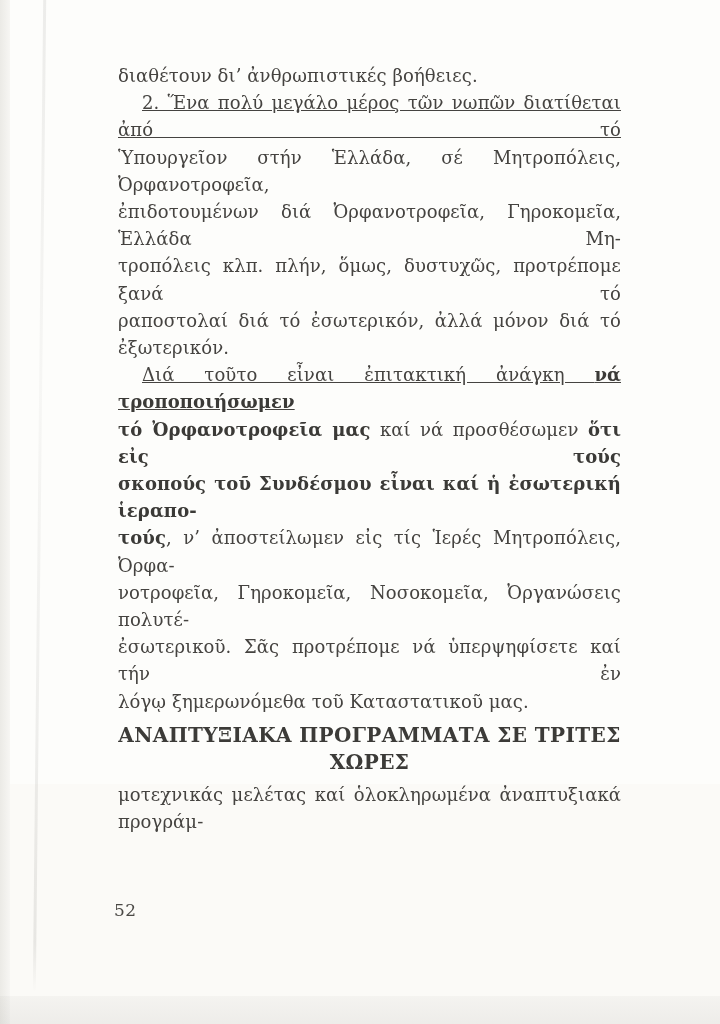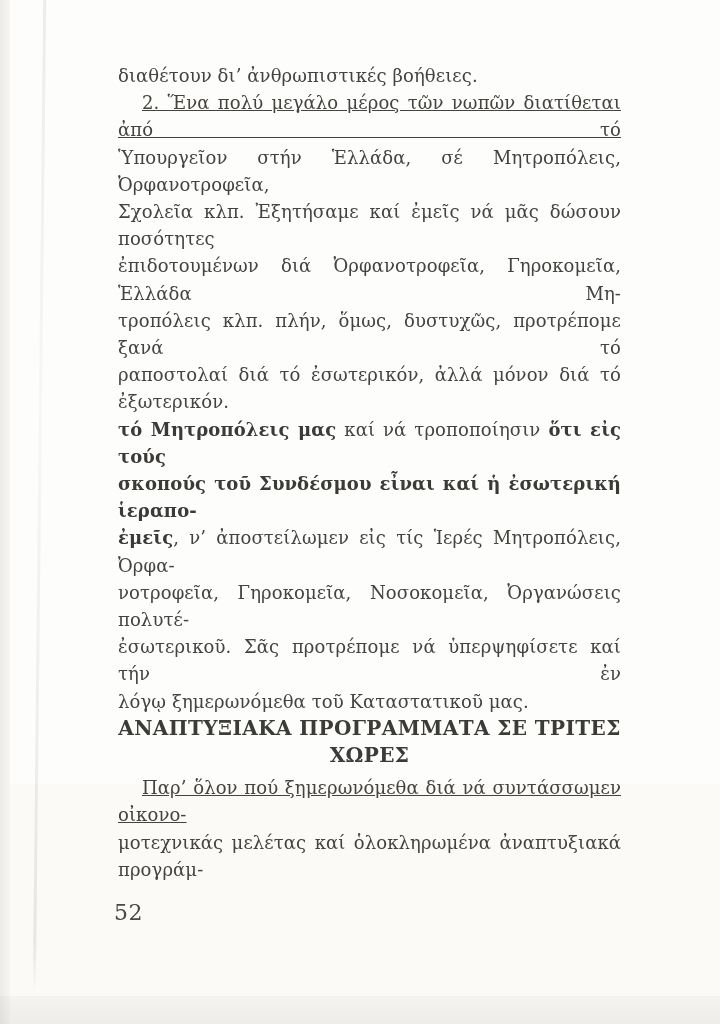--- a/index.html
+++ b/index.html
@@ -46,49 +46,49 @@
   }
   .line.end { text-align-last: left; }
   .line.indent { text-indent: 24px; text-decoration: underline; }
   .bold { font-weight: bold; color: #3b3a37; }
   .heading {
     font-weight: bold;
     color: #3c3b38;
     font-size: 20px;
     text-align: center;
     letter-spacing: 0.4px;
+    margin-top: 7px;
     margin-bottom: 5px;
     line-height: 27.2px;
   }
   .page-number {
     position: absolute; left: 114px; top: 900px;
     color: #4a4845;
-    font-size: 22px;
+    font-size: 17px;
     letter-spacing: 0.5px;
   }
 </style>
 </head>
 <body>
 
 <div class="page">
   <div class="edge-left-strip"></div>
   <div class="gutter-shadow"></div>
   <div class="edge-bottom-strip"></div>
   <div class="content">
       <div class="line end"><span>διαθέτουν δι’ ἀνθρωπιστικές βοήθειες.</span></div>
       <div class="line indent"><span>2. Ἕνα πολύ μεγάλο μέρος τῶν νωπῶν διατίθεται ἀπό τό</span></div>
       <div class="line"><span>Ὑπουργεῖον στήν Ἑλλάδα, σέ Μητροπόλεις, Ὀρφανοτροφεῖα,</span></div>
-      <div class="line"><span>Σχολεῖα κλπ. Ἐξητήσαμε καί ἐμεῖς νά μᾶς δώσουν ποσότητες</span></div>
       <div class="line"><span>ἐπιδοτουμένων διά Ὀρφανοτροφεῖα, Γηροκομεῖα, Ἑλλάδα Μη-</span></div>
       <div class="line"><span>τροπόλεις κλπ. πλήν, ὅμως, δυστυχῶς, προτρέπομε ξανά τό</span></div>
       <div class="line end"><span>ραποστολαί διά τό ἐσωτερικόν, ἀλλά μόνον διά τό ἐξωτερικόν.</span></div>
-      <div class="line"><span class="bold">τό Μητροπόλεις μας</span><span> καί νά τροποποίησιν </span><span class="bold">ὅτι εἰς τούς</span></div>
+      <div class="line indent"><span>Διά τοῦτο εἶναι ἐπιτακτική ἀνάγκη </span><span class="bold">νά τροποποιήσωμεν</span></div>
+      <div class="line"><span class="bold">τό Ὀρφανοτροφεῖα μας</span><span> καί νά προσθέσωμεν </span><span class="bold">ὅτι εἰς τούς</span></div>
       <div class="line"><span class="bold">σκοπούς τοῦ Συνδέσμου εἶναι καί ἡ ἐσωτερική ἱεραπο-</span></div>
-      <div class="line"><span class="bold">ἐμεῖς</span><span>, ν’ ἀποστείλωμεν εἰς τίς Ἱερές Μητροπόλεις, Ὀρφα-</span></div>
+      <div class="line"><span class="bold">τούς</span><span>, ν’ ἀποστείλωμεν εἰς τίς Ἱερές Μητροπόλεις, Ὀρφα-</span></div>
       <div class="line"><span>νοτροφεῖα, Γηροκομεῖα, Νοσοκομεῖα, Ὀργανώσεις πολυτέ-</span></div>
       <div class="line"><span>ἐσωτερικοῦ. Σᾶς προτρέπομε νά ὑπερψηφίσετε καί τήν ἐν</span></div>
       <div class="line end"><span>λόγῳ ξημερωνόμεθα τοῦ Καταστατικοῦ μας.</span></div>
       <div class="heading">ΑΝΑΠΤΥΞΙΑΚΑ ΠΡΟΓΡΑΜΜΑΤΑ ΣΕ ΤΡΙΤΕΣ ΧΩΡΕΣ</div>
-      <div class="line indent"><span>Παρ’ ὅλον πού ξημερωνόμεθα διά νά συντάσσωμεν οἰκονο-</span></div>
       <div class="line"><span>μοτεχνικάς μελέτας καί ὁλοκληρωμένα ἀναπτυξιακά προγράμ-</span></div>
     </div>
   <div class="page-number">52</div>
 </div>
 
 </body></html>

